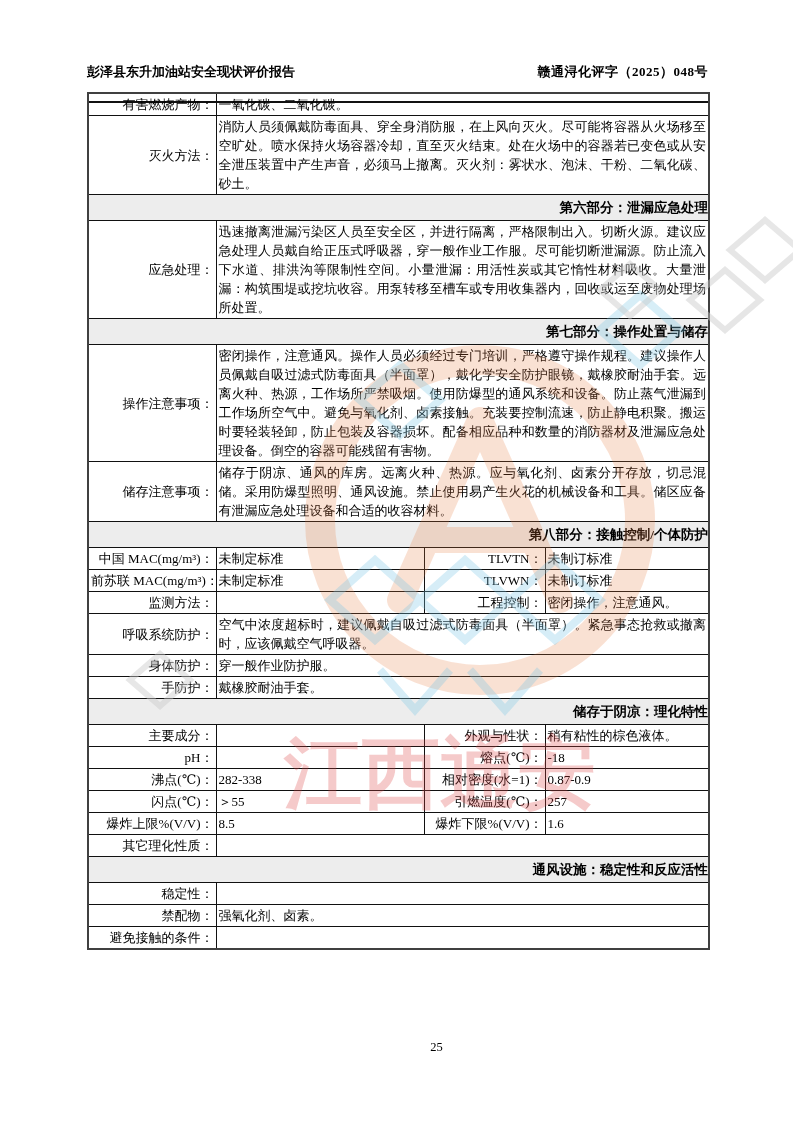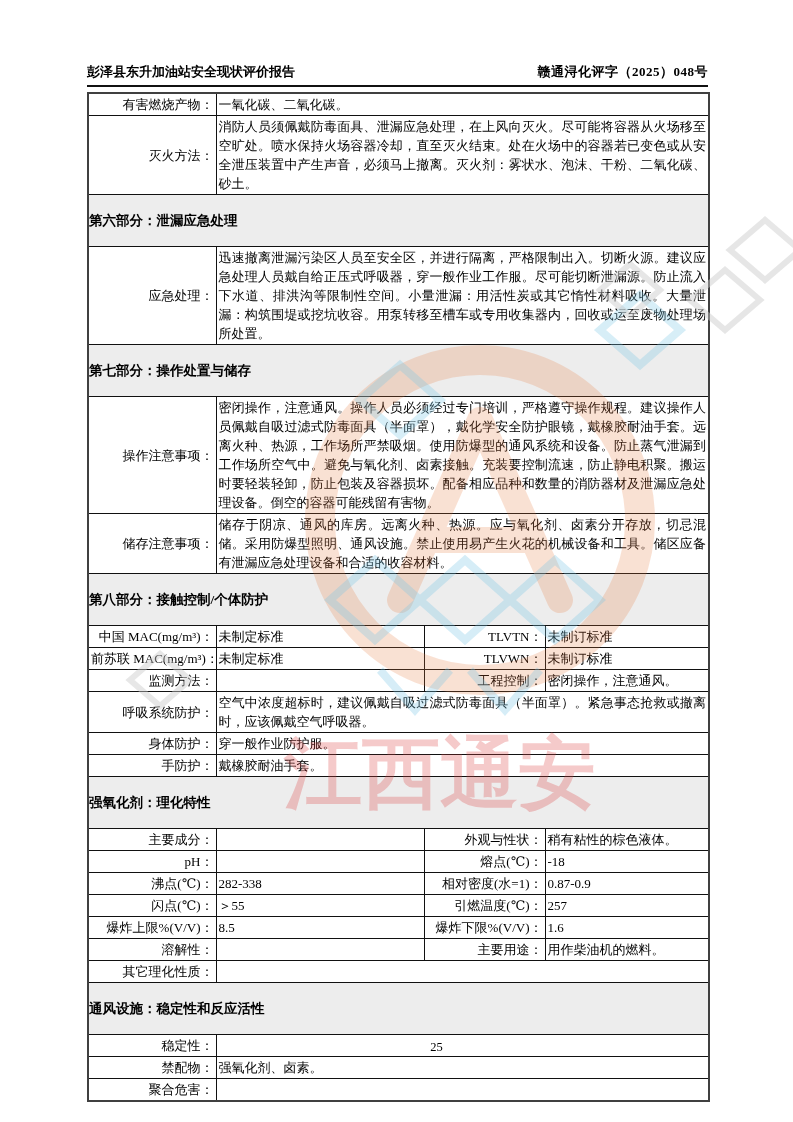--- a/index.html
+++ b/index.html
@@ -9,21 +9,21 @@
     margin:0 auto;
     background:#ffffff;
     overflow:hidden;
     font-family:"Liberation Serif","DejaVu Serif",serif;
     color:#000;
   }
   .doc-header{
     position:absolute;left:87px;top:63px;width:621px;
     display:flex;justify-content:space-between;align-items:flex-start;
     border-bottom:2px solid #111;
-    padding-bottom:4px;
+    padding-bottom:20px;
     font-size:13px;font-weight:bold;
   }
   .doc-header .right{letter-spacing:0.5px;}
   table.msds{
     position:absolute;left:87px;top:92px;width:621px;
     border-collapse:collapse;table-layout:fixed;
     font-size:13px;
   }
   table.msds{border:2px solid #404040;}
   table.msds td{
@@ -31,22 +31,22 @@
     padding:1px 2px;
     line-height:19px;
     vertical-align:middle;
     word-break:break-all;
     overflow:hidden;
   }
   td.label{text-align:right;padding-right:1px;white-space:nowrap;}
   td.value{text-align:justify;text-justify:inter-character;}
   tr.section-row td{
     background:#ededed;
-    text-align:left;font-weight:bold;font-size:13.5px;
-    padding:16px 0;line-height:19px;
+    text-align:right;font-weight:bold;font-size:13.5px;
+    padding:3px 0;line-height:19px;
   }
   .page-footer{
     position:absolute;left:0;top:1040px;width:100%;
     text-align:center;font-size:12.5px;padding-left:40px;
   }
   .watermark{
     position:absolute;left:0;top:0;width:793px;height:1122px;
     pointer-events:none;z-index:6;
   }
 </style>
@@ -67,21 +67,21 @@
       <col style="width:121px">
       <col style="width:164px">
     </colgroup>
     <tbody>
         <tr>
           <td class="label" colspan="1">有害燃烧产物：</td>
           <td class="value" colspan="3">一氧化碳、二氧化碳。</td>
         </tr>
         <tr>
           <td class="label" colspan="1">灭火方法：</td>
-          <td class="value" colspan="3">消防人员须佩戴防毒面具、泄漏应急处理，在上风向灭火。尽可能将容器从火场移至空旷处。喷水保持火场容器冷却，直至灭火结束。处在火场中的容器若已变色或从安全泄压装置中产生声音，必须马上撤离。灭火剂：雾状水、泡沫、干粉、二氧化碳、砂土。</td>
+          <td class="value" colspan="3">消防人员须佩戴防毒面具、穿全身消防服，在上风向灭火。尽可能将容器从火场移至空旷处。喷水保持火场容器冷却，直至灭火结束。处在火场中的容器若已变色或从安全泄压装置中产生声音，必须马上撤离。灭火剂：雾状水、泡沫、干粉、二氧化碳、砂土。</td>
         </tr>
         <tr class="section-row">
           <td class="section" colspan="4">第六部分：泄漏应急处理</td>
         </tr>
         <tr>
           <td class="label" colspan="1">应急处理：</td>
           <td class="value" colspan="3">迅速撤离泄漏污染区人员至安全区，并进行隔离，严格限制出入。切断火源。建议应急处理人员戴自给正压式呼吸器，穿一般作业工作服。尽可能切断泄漏源。防止流入下水道、排洪沟等限制性空间。小量泄漏：用活性炭或其它惰性材料吸收。大量泄漏：构筑围堤或挖坑收容。用泵转移至槽车或专用收集器内，回收或运至废物处理场所处置。</td>
         </tr>
         <tr class="section-row">
           <td class="section" colspan="4">第七部分：操作处置与储存</td>
@@ -121,21 +121,21 @@
         </tr>
         <tr>
           <td class="label" colspan="1">身体防护：</td>
           <td class="value" colspan="3">穿一般作业防护服。</td>
         </tr>
         <tr>
           <td class="label" colspan="1">手防护：</td>
           <td class="value" colspan="3">戴橡胶耐油手套。</td>
         </tr>
         <tr class="section-row">
-          <td class="section" colspan="4">强氧化剂：理化特性</td>
+          <td class="section" colspan="4">储存于阴凉：理化特性</td>
         </tr>
         <tr>
           <td class="label" colspan="1">主要成分：</td>
           <td class="value" colspan="1"></td>
           <td class="label" colspan="1">外观与性状：</td>
           <td class="value" colspan="1">稍有粘性的棕色液体。</td>
         </tr>
         <tr>
           <td class="label" colspan="1">pH：</td>
           <td class="value" colspan="1"></td>
@@ -154,42 +154,36 @@
           <td class="label" colspan="1">引燃温度(℃)：</td>
           <td class="value" colspan="1">257</td>
         </tr>
         <tr>
           <td class="label" colspan="1">爆炸上限%(V/V)：</td>
           <td class="value" colspan="1">8.5</td>
           <td class="label" colspan="1">爆炸下限%(V/V)：</td>
           <td class="value" colspan="1">1.6</td>
         </tr>
         <tr>
-          <td class="label" colspan="1">溶解性：</td>
-          <td class="value" colspan="1"></td>
-          <td class="label" colspan="1">主要用途：</td>
-          <td class="value" colspan="1">用作柴油机的燃料。</td>
-        </tr>
-        <tr>
           <td class="label" colspan="1">其它理化性质：</td>
           <td class="value" colspan="3"></td>
         </tr>
         <tr class="section-row">
           <td class="section" colspan="4">通风设施：稳定性和反应活性</td>
         </tr>
         <tr>
           <td class="label" colspan="1">稳定性：</td>
           <td class="value" colspan="3"></td>
         </tr>
         <tr>
           <td class="label" colspan="1">禁配物：</td>
           <td class="value" colspan="3">强氧化剂、卤素。</td>
         </tr>
         <tr>
-          <td class="label" colspan="1">聚合危害：</td>
+          <td class="label" colspan="1">避免接触的条件：</td>
           <td class="value" colspan="3"></td>
         </tr>
       </tbody>
   </table>
 
   <svg class="watermark" viewBox="0 0 793 1122" xmlns="http://www.w3.org/2000/svg">
 
     <g opacity="0.22">
       <circle cx="480" cy="520" r="160" fill="none" stroke="#e8793d" stroke-width="30"></circle>
       <path d="M480 420 L400 600 M480 420 L560 600 M430 540 L530 540" fill="none" stroke="#e8793d" stroke-width="26" stroke-linecap="round"></path>

